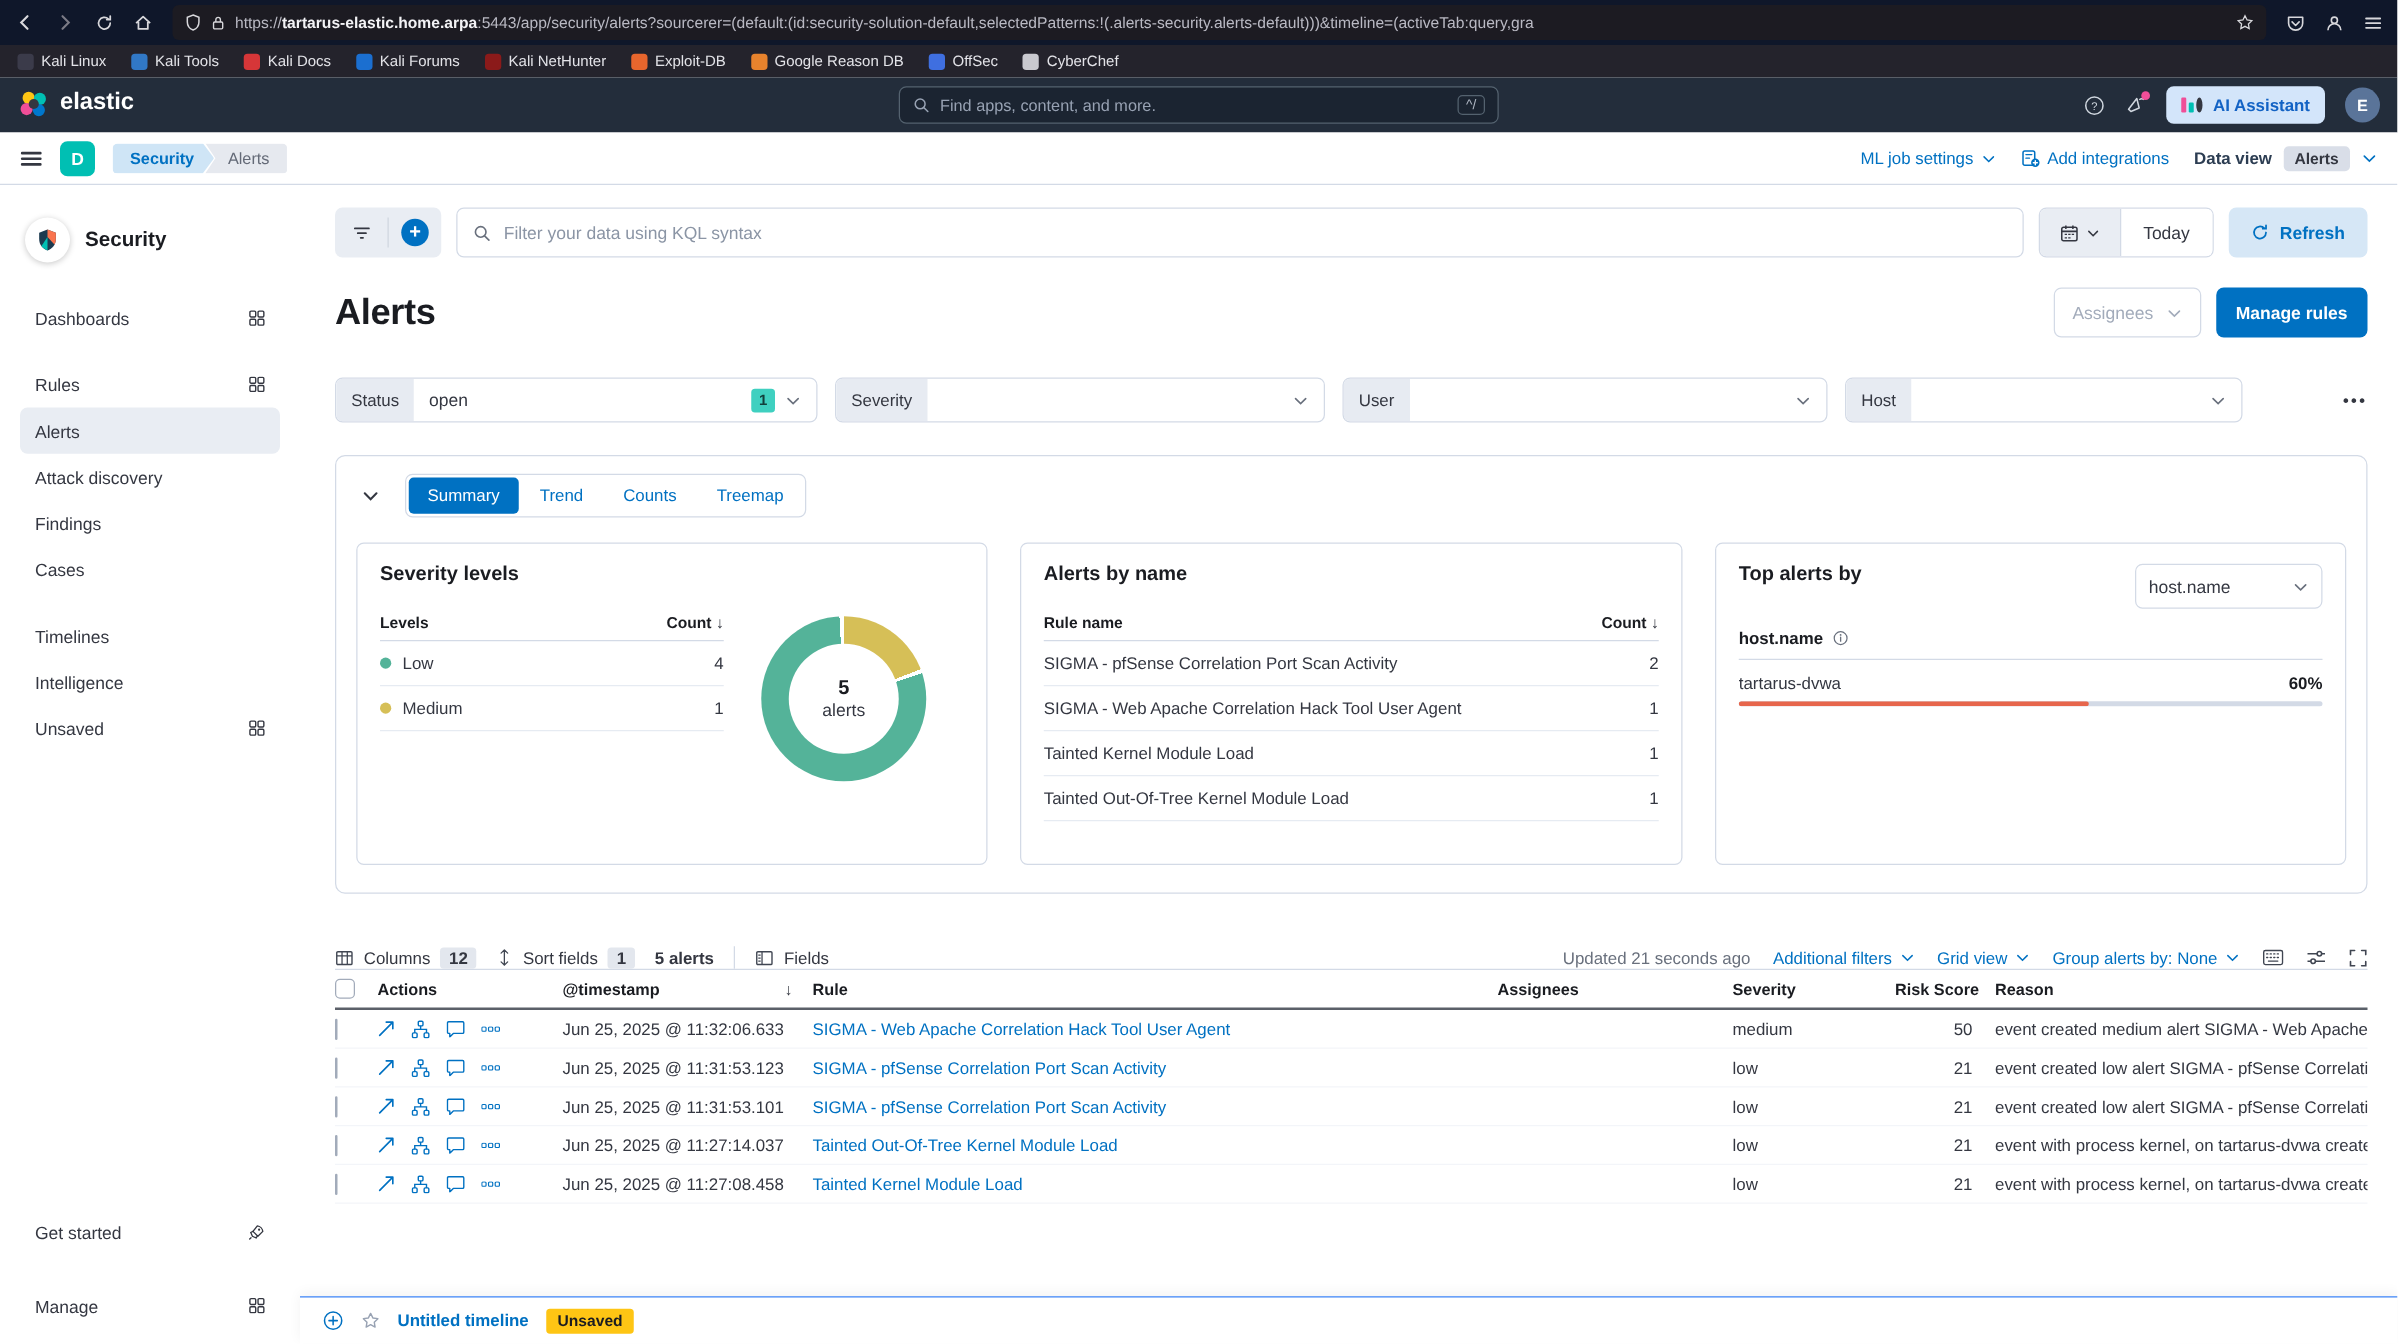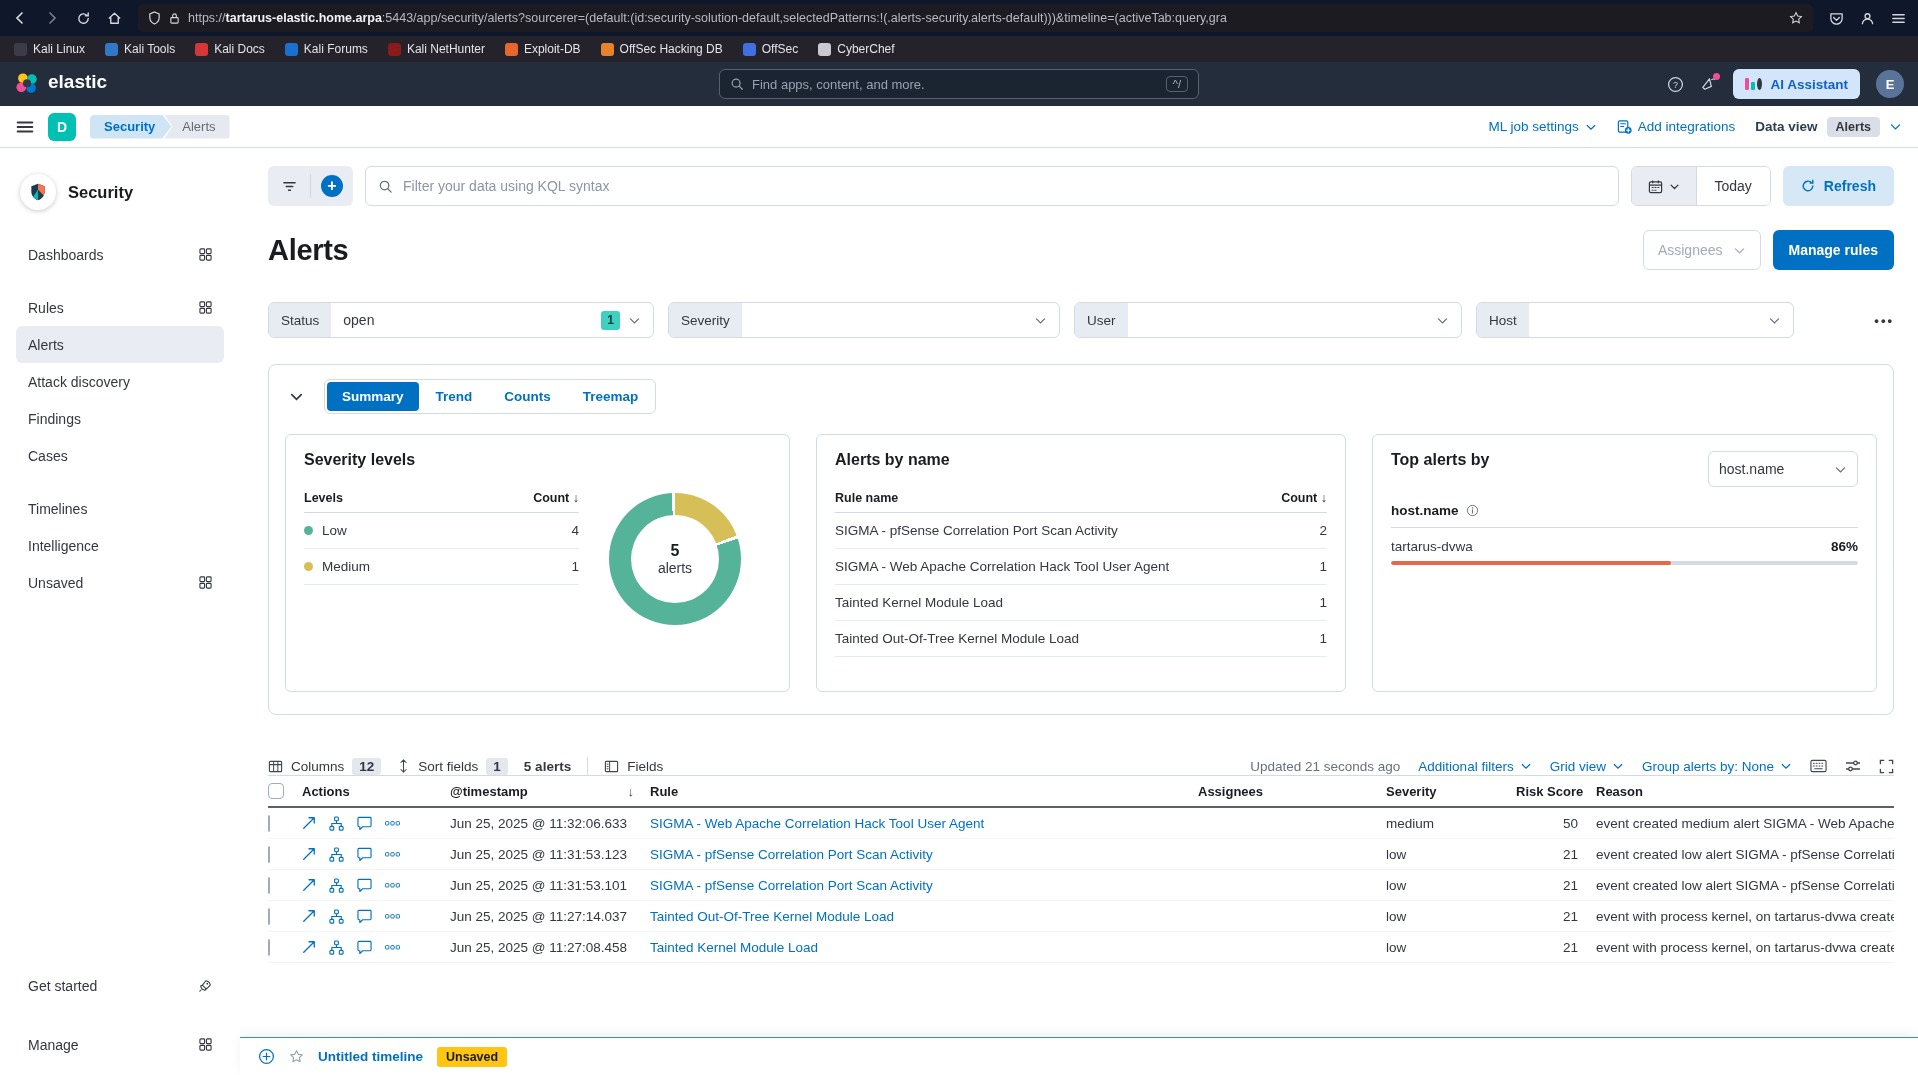--- a/index.html
+++ b/index.html
@@ -82,21 +82,21 @@
   .fvalue { flex:1; display:flex; align-items:center; gap:8px; padding:0 12px; font-size:14px; color:#343741; }
   .fvalue .chev { margin-left:auto; color:#69707d; }
   .fbadge { background:#3fd0c0; color:#123f3b; font-size:12px; font-weight:700; border-radius:3px; min-width:19px; height:19px; display:flex; align-items:center; justify-content:center; }
   .fdots { margin-left:auto; color:#343741; letter-spacing:2px; font-weight:700; font-size:13px; }
 
   
   .charts-card { margin-top:26px; border:1px solid #d3dae6; border-radius:8px; padding:14px 16px 22px 16px; }
   .tabs-row { display:flex; align-items:center; gap:16px; }
   .collapse-chev { color:#343741; padding:0 4px; }
   .tabgroup { display:flex; border:1px solid #d3dae6; border-radius:6px; padding:2px; gap:2px; }
-  .tab { padding:7px 15px; border-radius:4px; color:#0071c2; font-weight:700; font-size:13.5px; cursor:pointer; }
+  .tab { padding:7px 15px; border-radius:4px; color:#0071c2; font-weight:400; font-size:13.5px; cursor:pointer; }
   .tab.active { background:#0071c2; color:#fff; }
   .panels { display:flex; gap:26px; margin-top:20px; }
   .panel { border:1px solid #d3dae6; border-radius:6px; padding:16px 18px; height:258px; }
   .panel h3 { font-size:16px; font-weight:700; color:#1a1c21; }
   .p-sev { flex:0 0 505px; }
   .p-name { flex:1; min-width:0; }
   .p-top { flex:0 0 505px; }
   .sev-body { display:flex; margin-top:18px; gap:30px; }
   .mini-table { flex:1; }
   .mt-head { display:flex; justify-content:space-between; font-size:12.5px; font-weight:700; color:#1a1c21; padding:4px 0 7px; border-bottom:1px solid #d3dae6; }
@@ -227,21 +227,21 @@
   <span class="bm">
       <i class="bm-ico" style="background: rgb(139, 26, 26);"></i>
       <span>Kali NetHunter</span>
     </span>
   <span class="bm">
       <i class="bm-ico" style="background: rgb(232, 102, 45);"></i>
       <span>Exploit-DB</span>
     </span>
   <span class="bm">
       <i class="bm-ico" style="background: rgb(232, 131, 45);"></i>
-      <span>OffSec Hacking DB</span>
+      <span>Google Reason DB</span>
     </span>
   <span class="bm">
       <i class="bm-ico" style="background: rgb(63, 111, 224);"></i>
       <span>OffSec</span>
     </span>
   <span class="bm">
       <i class="bm-ico" style="background: rgb(201, 201, 207);"></i>
       <span>CyberChef</span>
     </span>
 </div>
@@ -607,21 +607,21 @@
           <div class="field-label">
             <span>host.name</span>
             <svg width="13" height="13" viewBox="0 0 16 16" style="color:#69707d">
                 <circle cx="8" cy="8" r="6.3" stroke="currentColor" stroke-width="1.2" fill="none"></circle>
                 <path d="M8 7v4" stroke="currentColor" stroke-width="1.3" stroke-linecap="round"></path>
                 <circle cx="8" cy="4.8" r=".9" fill="currentColor"></circle>
               </svg>
           </div>
           <div class="top-row">
             <span>tartarus-dvwa</span>
-            <b>86%</b>
+            <b>60%</b>
           </div>
           <div class="bar-track">
               <div class="bar-fill" style="width: 60%; background: rgb(231, 102, 76);"></div>
             </div>
         </div>
       </div>
     </div>
 
     <div class="ttoolbar">
       <span class="tt-item">

